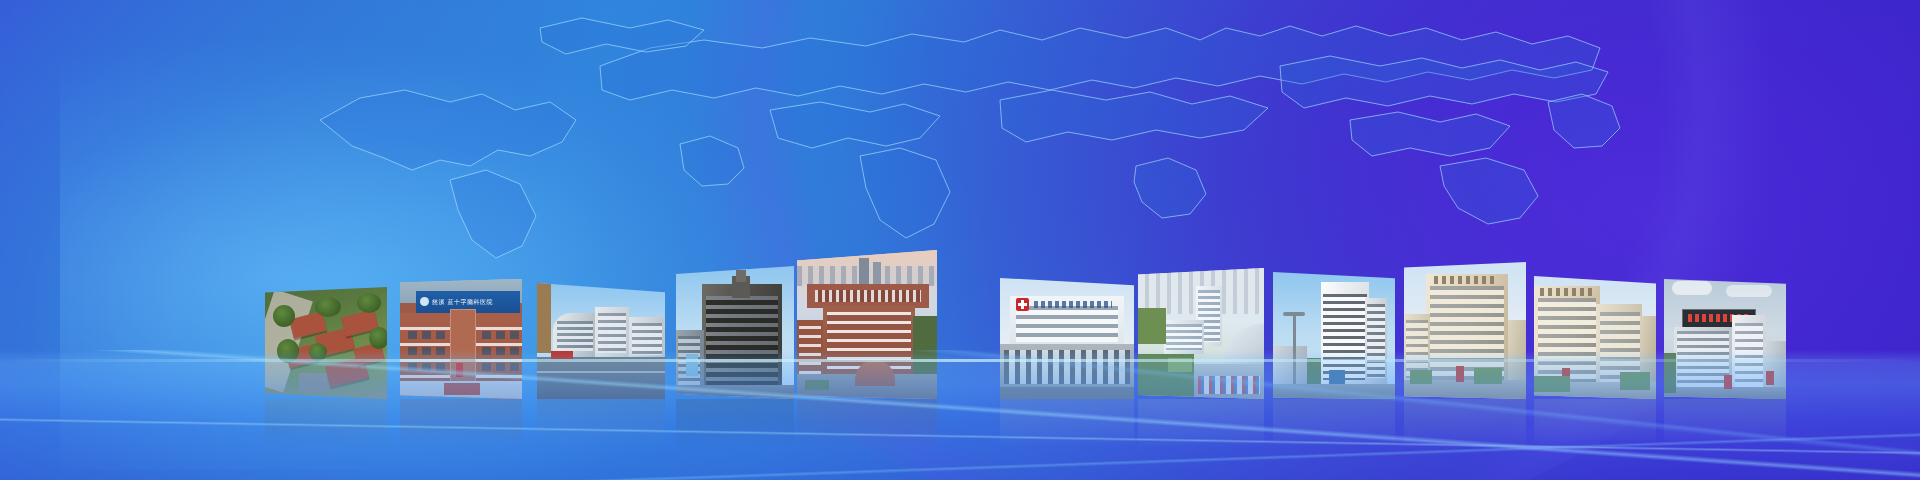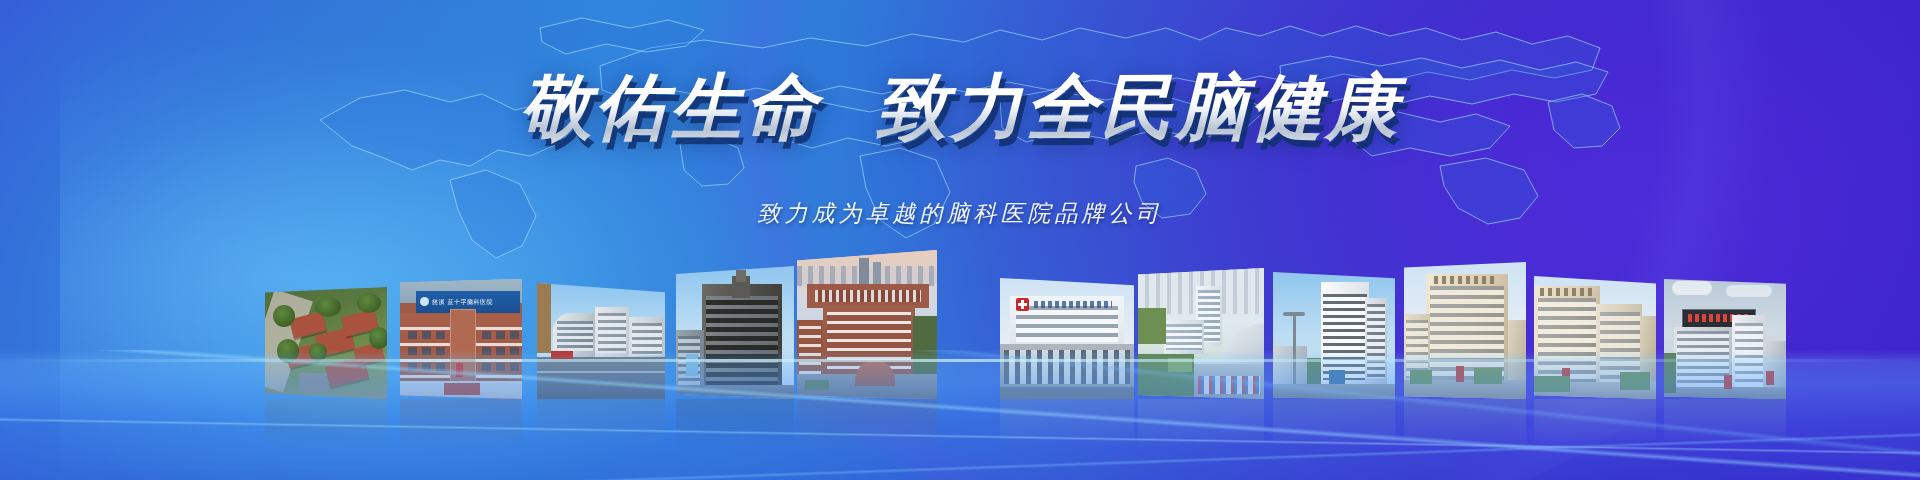--- a/index.html
+++ b/index.html
@@ -167,23 +167,21 @@
       <path d="M980,96 L1030,86 L1080,96 L1122,88 L1162,98 L1200,90 L1240,100 L1276,92 L1308,102 L1296,124 L1256,132 L1214,124 L1172,134 L1130,126 L1088,136 L1046,128 L1004,138 L982,122 Z"></path>
       <path d="M1050,150 L1098,142 L1140,152 L1176,144 L1210,156 L1190,178 L1150,186 L1110,178 L1072,186 L1052,170 Z"></path>
       <path d="M1140,196 L1186,188 L1224,200 L1238,226 L1220,248 L1188,254 L1158,238 L1144,216 Z"></path>
       <path d="M836,196 L868,188 L896,200 L906,224 L890,244 L862,248 L842,232 L834,212 Z"></path>
       <path d="M380,174 L410,166 L438,178 L444,198 L428,214 L402,216 L384,200 Z"></path>
       <path d="M240,58 L282,48 L330,58 L368,50 L404,60 L386,76 L346,82 L306,74 L266,84 L242,72 Z"></path>
       <path d="M1248,132 L1282,124 L1312,136 L1320,158 L1302,176 L1274,178 L1254,160 Z"></path>
     </svg>
   </div>
 
-  <div id="headline">敬佑生命  致力全民脑健康</div>
-
-  <div id="subtitle">致力成为卓越的脑科医院品牌公司</div>
+
 
   <div id="photos">
 
     <div class="photo" style="left:265px;top:287px;width:122px;height:112px;clip-path:polygon(0 5%,100% 0,100% 100%,0 95%);">
       <div class="inner p-aerial scene">
         <div class="blk road" style="left:-6px;top:6px;width:40px;height:96px;transform:rotate(18deg);background:#bdb8ae;opacity:.85;"></div>
         <div class="blk roof" style="left:26px;top:28px;width:34px;height:20px;transform:rotate(-14deg);"></div>
         <div class="blk roof" style="left:52px;top:44px;width:36px;height:22px;transform:rotate(-14deg);"></div>
         <div class="blk roof" style="left:78px;top:26px;width:34px;height:20px;transform:rotate(-14deg);"></div>
         <div class="blk roof" style="left:22px;top:60px;width:30px;height:18px;transform:rotate(-14deg);"></div>

